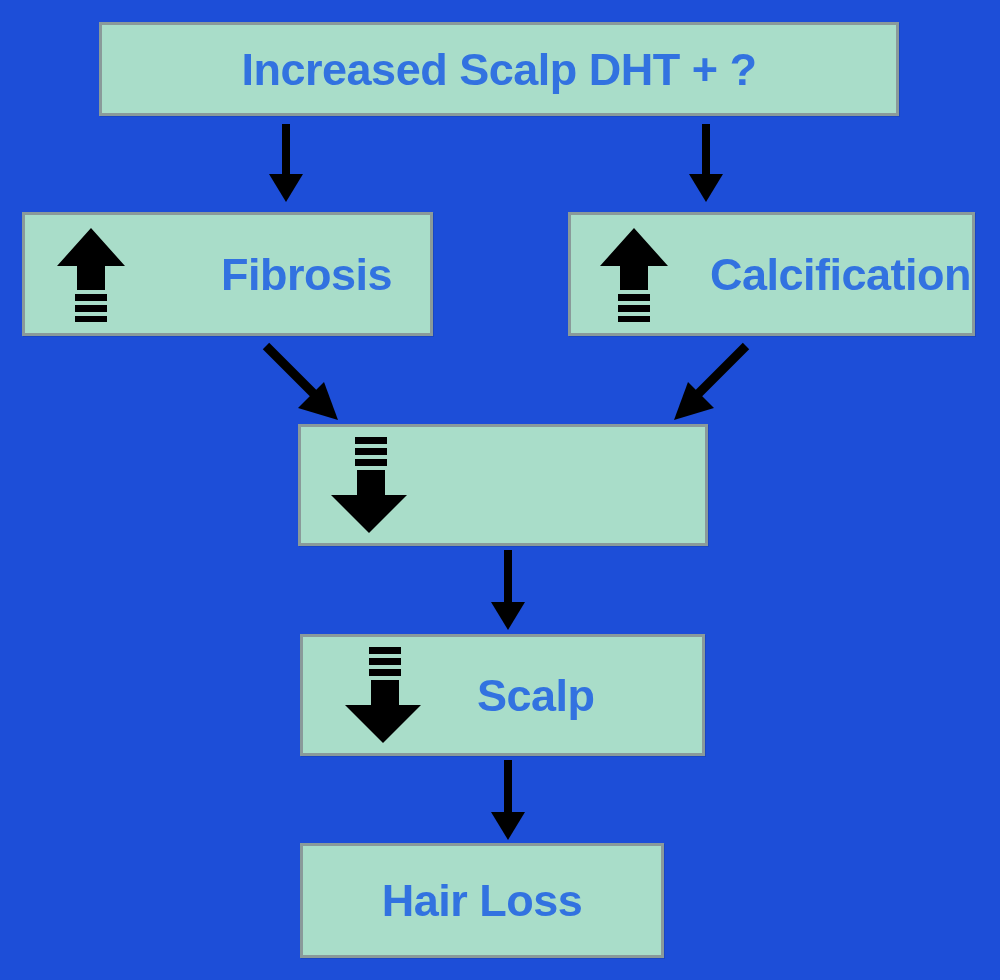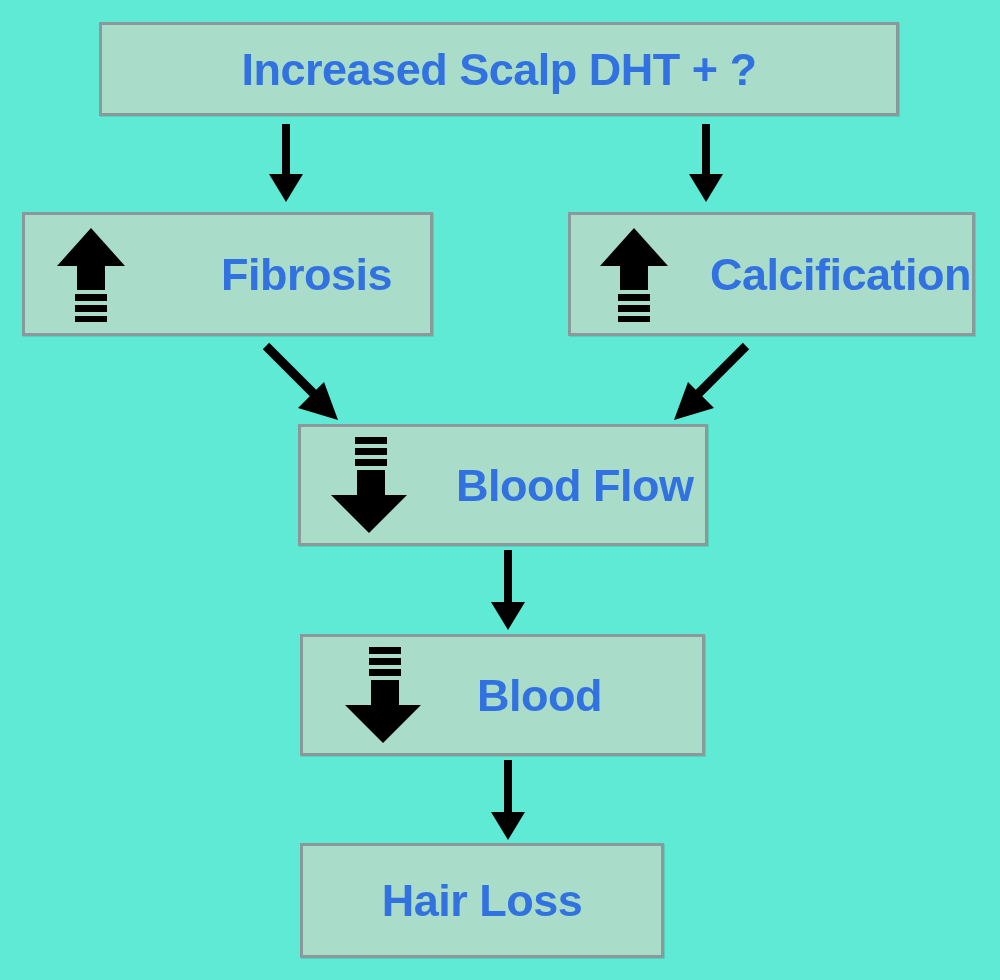--- a/index.html
+++ b/index.html
@@ -8,21 +8,21 @@
     padding: 0;
     background: #ffffff;
   }
   body {
     font-family: "Liberation Sans", sans-serif;
   }
   #canvas {
     position: relative;
     width: 1000px;
     height: 980px;
-    background: #5eead4;
+    background: #1d4ed8;
     overflow: hidden;
   }
 
   
   .node {
     position: absolute;
     background: #a9ddc9;
     border: 3px solid #8a9a9a;
     box-sizing: border-box;
     display: flex;
@@ -152,37 +152,36 @@
   </svg>
 
   <div class="node" id="node-bloodflow">
     <svg class="trend-icon" width="84" height="100" viewBox="0 0 84 100">
       <rect x="28" y="2" width="32" height="7" fill="#000000"></rect>
       <rect x="28" y="13" width="32" height="7" fill="#000000"></rect>
       <rect x="28" y="24" width="32" height="7" fill="#000000"></rect>
       <rect x="30" y="35" width="28" height="30" fill="#000000"></rect>
       <polygon points="4,60 80,60 42,98" fill="#000000"></polygon>
     </svg>
-    <span class="node-label">Blood Flow</span>
   </div>
 
   <svg class="connector" id="conn-blood-oxygen" width="56" height="84" viewBox="0 0 56 84">
     <line x1="28" y1="2" x2="28" y2="60" stroke="#000000" stroke-width="8"></line>
     <polygon points="11,54 45,54 28,82" fill="#000000"></polygon>
   </svg>
 
   <div class="node" id="node-oxygen">
     <svg class="trend-icon" width="84" height="100" viewBox="0 0 84 100">
       <rect x="28" y="2" width="32" height="7" fill="#000000"></rect>
       <rect x="28" y="13" width="32" height="7" fill="#000000"></rect>
       <rect x="28" y="24" width="32" height="7" fill="#000000"></rect>
       <rect x="30" y="35" width="28" height="30" fill="#000000"></rect>
       <polygon points="4,60 80,60 42,98" fill="#000000"></polygon>
     </svg>
-    <span class="node-label">Blood</span>
+    <span class="node-label">Scalp</span>
   </div>
 
   <svg class="connector" id="conn-oxygen-hair" width="56" height="84" viewBox="0 0 56 84">
     <line x1="28" y1="2" x2="28" y2="60" stroke="#000000" stroke-width="8"></line>
     <polygon points="11,54 45,54 28,82" fill="#000000"></polygon>
   </svg>
 
   <div class="node" id="node-hairloss">
     <span class="node-label">Hair Loss</span>
   </div>

